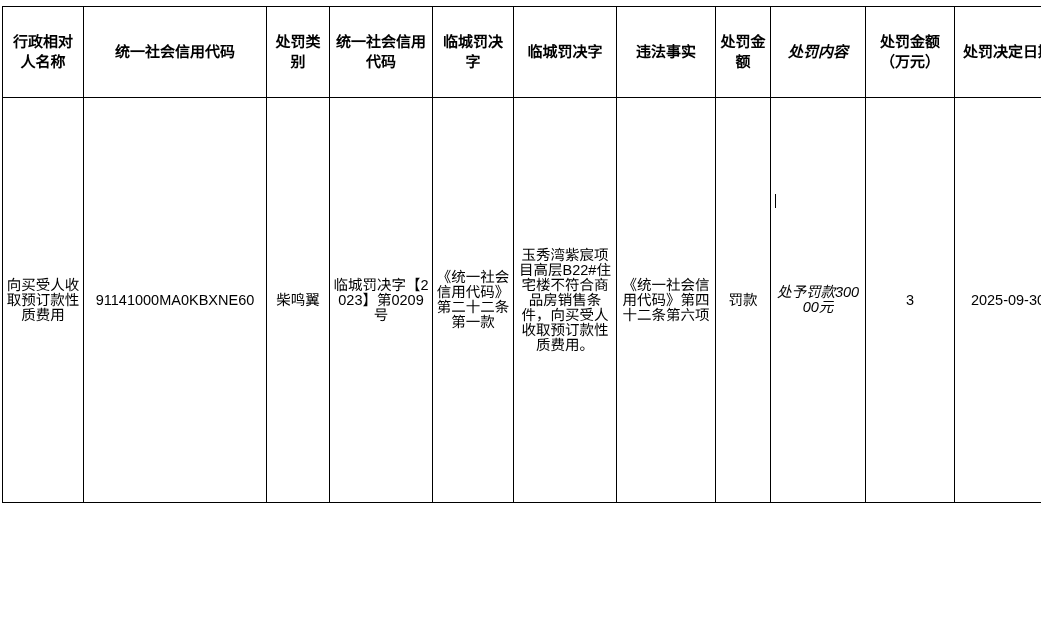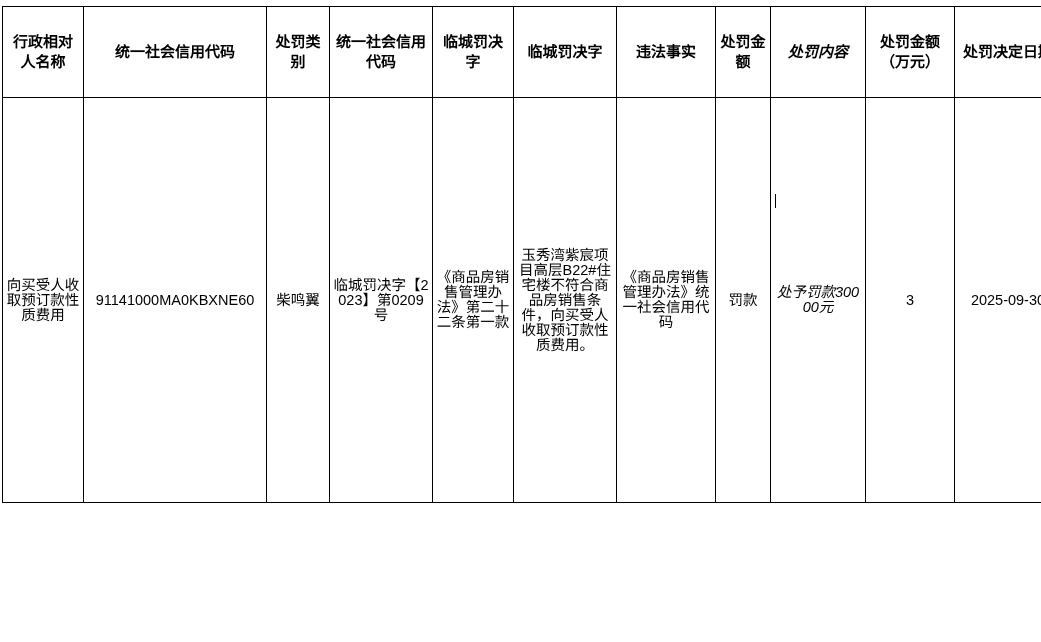--- a/index.html
+++ b/index.html
@@ -115,23 +115,23 @@
           <th class="c10">处罚决定日期</th>
 
         </tr>
       </thead>
       <tbody>
         <tr>
           <td class="c0">向买受人收取预订款性质费用</td>
           <td class="c1 cell-code">91141000MA0KBXNE60</td>
           <td class="c2">柴鸣翼</td>
           <td class="c3">临城罚决字【2023】第0209号</td>
-          <td class="c4">《商品房销售管理办法》第二十二条第一款</td>
+          <td class="c4">《统一社会信用代码》第二十二条第一款</td>
           <td class="c5">玉秀湾紫宸项目高层B22#住宅楼不符合商品房销售条件，向买受人收取预订款性质费用。</td>
-          <td class="c6">《商品房销售管理办法》统一社会信用代码</td>
+          <td class="c6">《统一社会信用代码》第四十二条第六项</td>
           <td class="c7">罚款</td>
           <td class="c8">处予罚款30000元</td>
           <td class="c9 nowrap-num">3</td>
           <td class="c10 nowrap-num">2025-09-30</td>
 
         </tr>
       </tbody>
     </table>
   </div>
 

